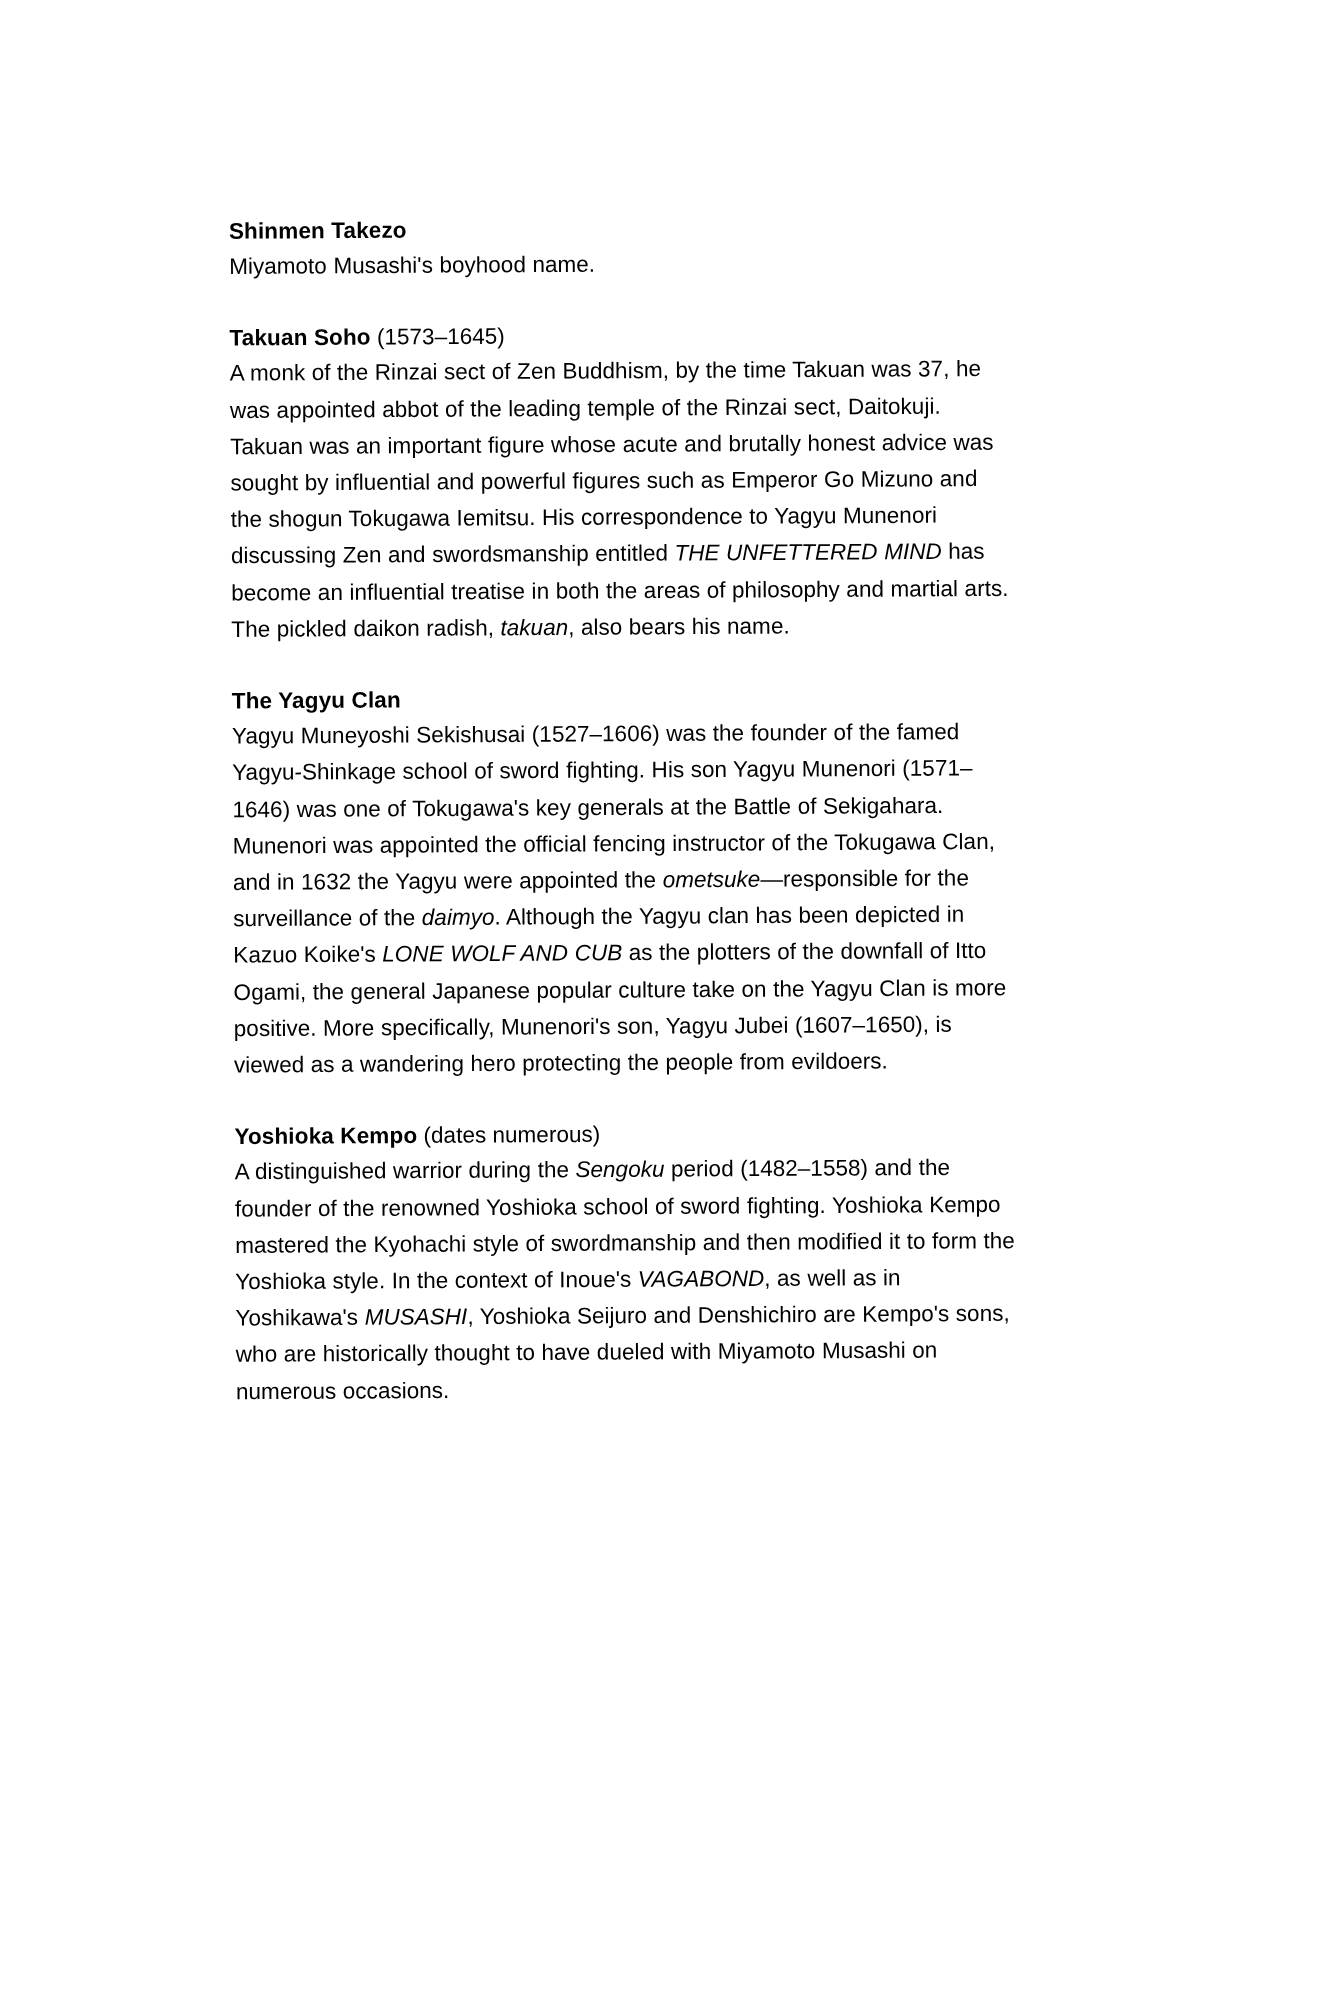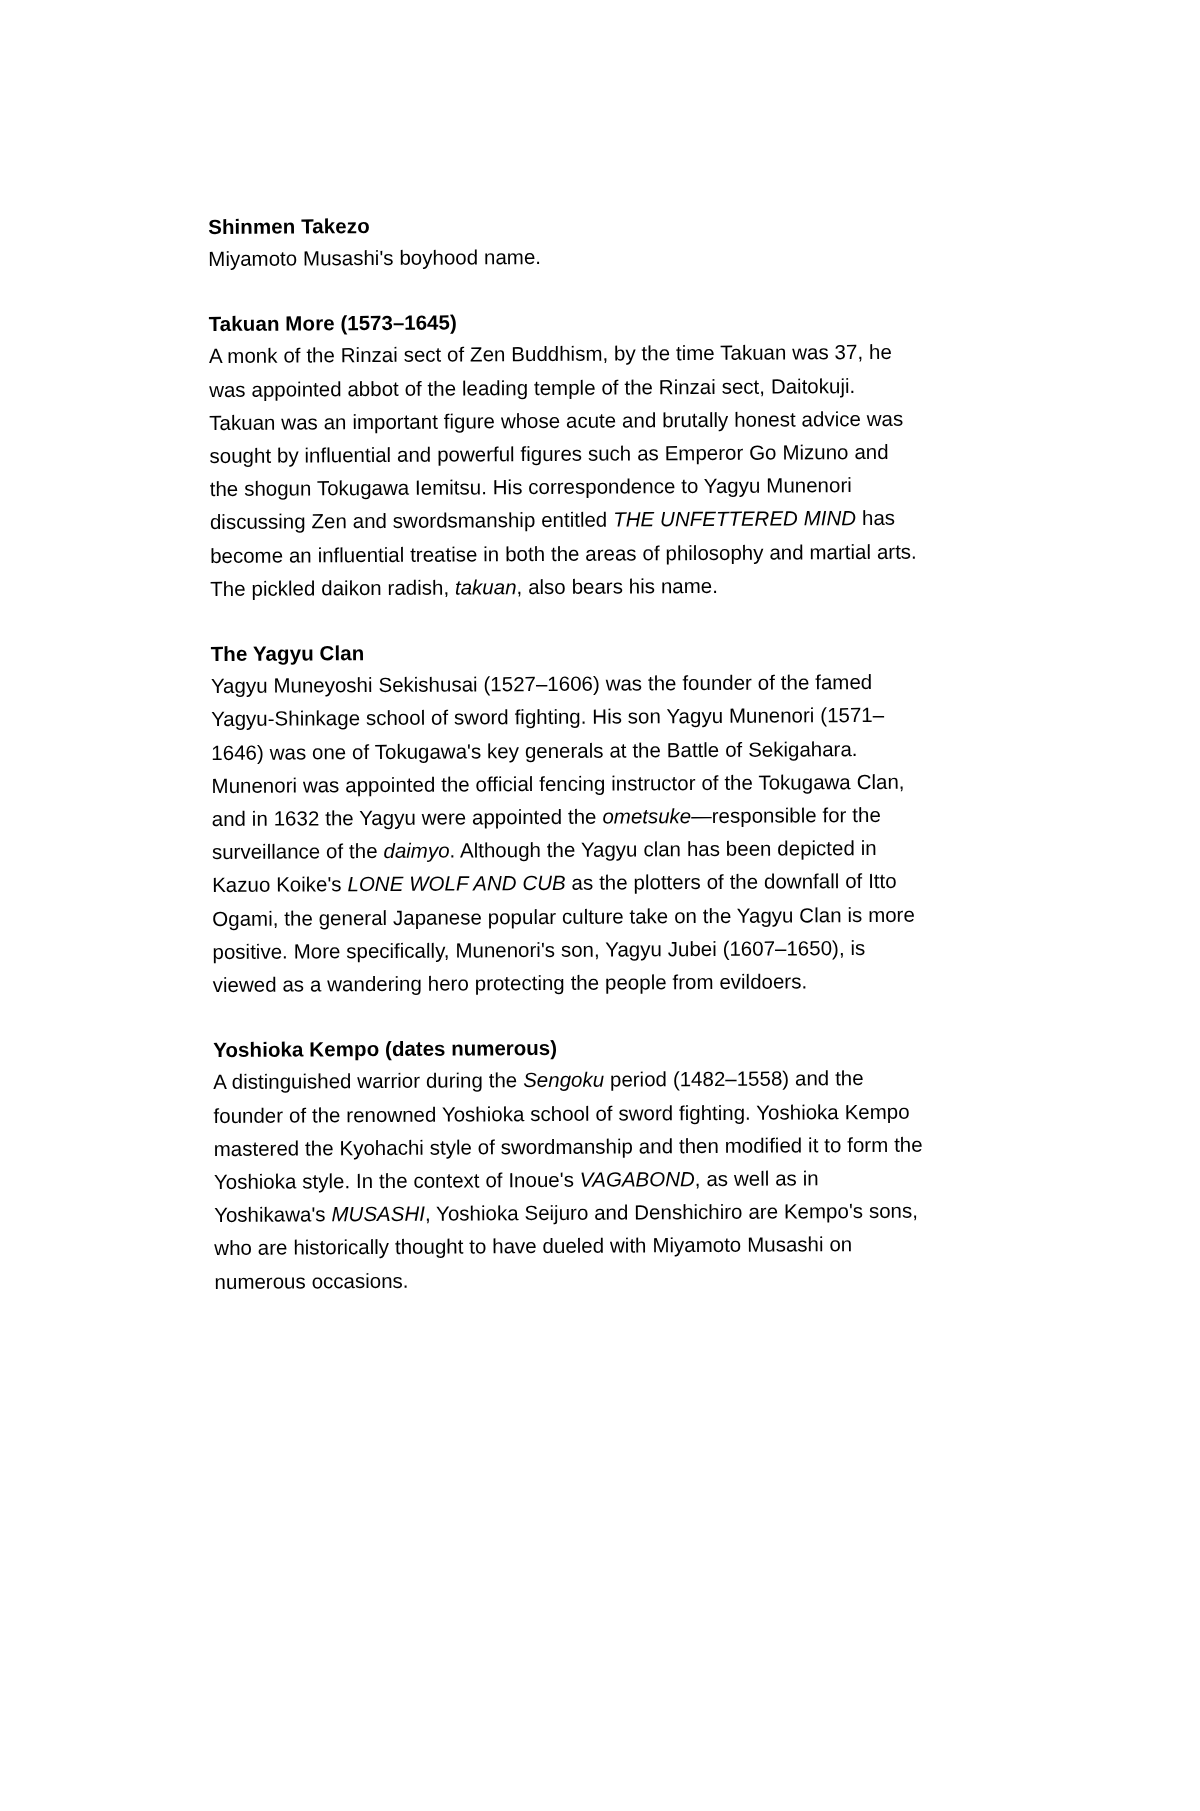--- a/index.html
+++ b/index.html
@@ -12,21 +12,20 @@
     background: #ffffff;
     font-family: "Liberation Sans", sans-serif;
     color: #000000;
     -webkit-font-smoothing: antialiased;
   }
   .page {
     position: relative;
     width: 1200px;
     height: 1468px;
     overflow: hidden;
-    margin-top: 16px;
   }
   .content {
     position: absolute;
     left: 208px;
     top: 196px;
     width: 712px;
   }
   .entry {
     margin-bottom: 34px;
   }
@@ -37,21 +36,21 @@
     font-size: 20.5px;
     line-height: 1.42;
     margin: 0 0 1px 0;
     font-weight: 400;
   }
   .term {
     font-weight: bold;
     letter-spacing: 0.1px;
   }
   .dates {
-    font-weight: bold;
+    font-weight: normal;
     text-align: center;
   }
   .body-text {
     font-size: 20.5px;
     line-height: 1.62;
     margin: 0;
     text-align: left;
     word-spacing: 0.2px;
   }
   .it {
@@ -71,21 +70,21 @@
 
     <div class="entry">
       <p class="entry-head">
         <span class="term">Shinmen Takezo</span><span class="dates"></span>
       </p>
       <p class="body-text"><span>Miyamoto Musashi's boyhood name.</span></p>
     </div>
 
     <div class="entry">
       <p class="entry-head">
-        <span class="term">Takuan More</span><span class="dates"> (1573–1645)</span>
+        <span class="term">Takuan Soho</span><span class="dates"> (1573–1645)</span>
       </p>
       <p class="body-text"><span>A monk of the Rinzai sect of Zen Buddhism, by the time Takuan was 37, he was appointed abbot of the leading temple of the Rinzai sect, Daitokuji. Takuan was an important figure whose acute and brutally honest advice was sought by influential and powerful figures such as Emperor Go Mizuno and the shogun Tokugawa Iemitsu. His correspondence to Yagyu Munenori discussing Zen and swordsmanship entitled </span><span class="it">THE UNFETTERED MIND</span><span> has become an influential treatise in both the areas of philosophy and martial arts. The pickled daikon radish, </span><span class="it">takuan</span><span>, also bears his name.</span></p>
     </div>
 
     <div class="entry">
       <p class="entry-head">
         <span class="term">The Yagyu Clan</span><span class="dates"></span>
       </p>
       <p class="body-text"><span>Yagyu Muneyoshi Sekishusai (1527–1606) was the founder of the famed Yagyu-Shinkage school of sword fighting. His son Yagyu Munenori (1571–1646) was one of Tokugawa's key generals at the Battle of Sekigahara. Munenori was appointed the official fencing instructor of the Tokugawa Clan, and in 1632 the Yagyu were appointed the </span><span class="it">ometsuke</span><span>—responsible for the surveillance of the </span><span class="it">daimyo</span><span>. Although the Yagyu clan has been depicted in Kazuo Koike's </span><span class="it">LONE WOLF AND CUB</span><span> as the plotters of the downfall of Itto Ogami, the general Japanese popular culture take on the Yagyu Clan is more positive. More specifically, Munenori's son, Yagyu Jubei (1607–1650), is viewed as a wandering hero protecting the people from evildoers.</span></p>
     </div>

